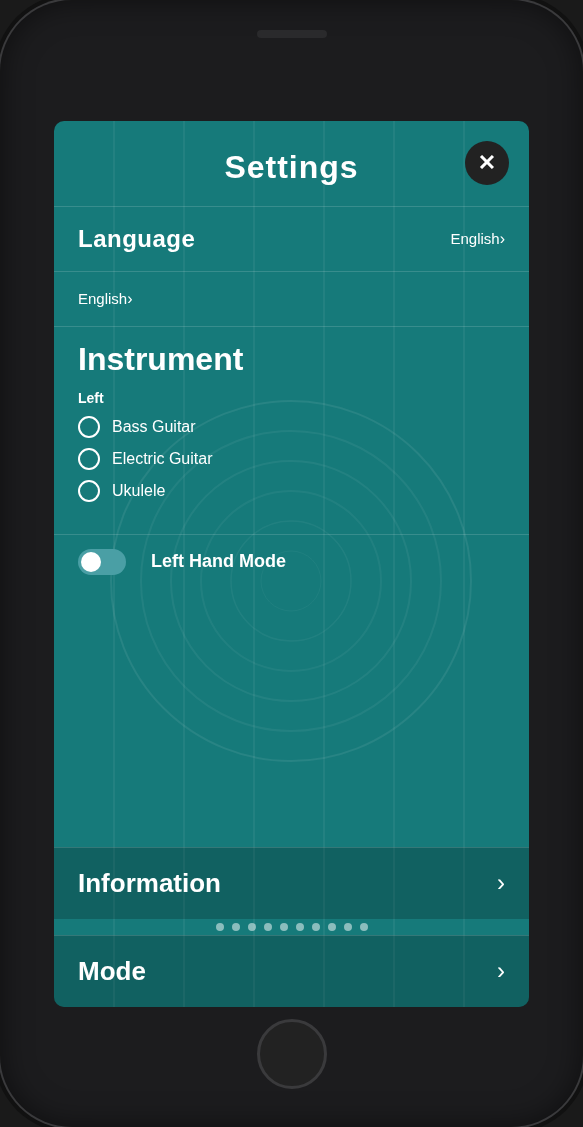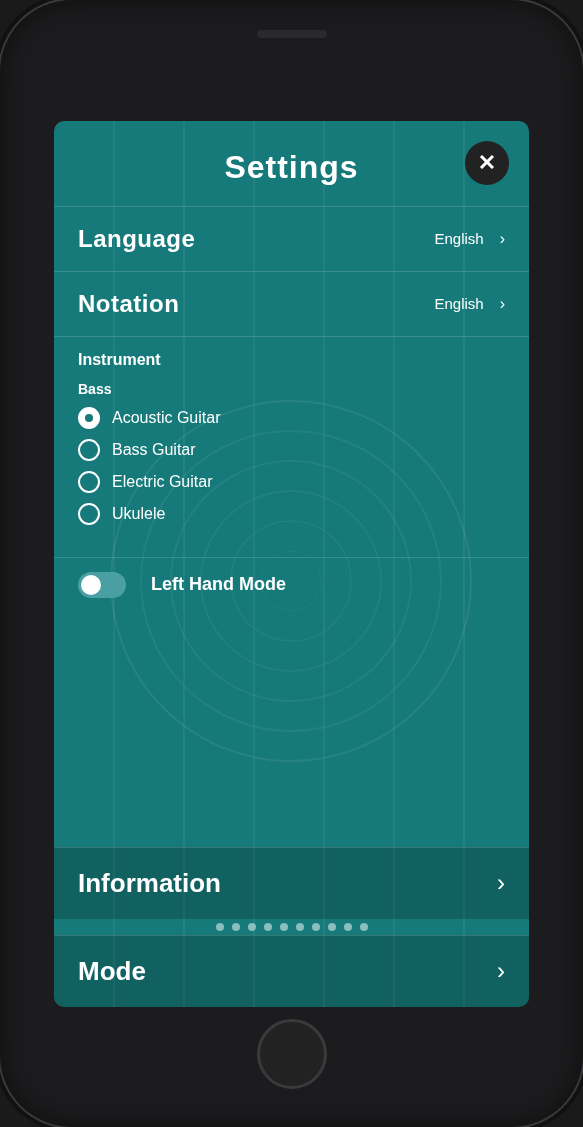--- a/index.html
+++ b/index.html
@@ -149,38 +149,38 @@
     .menu-label {
       font-size: 24px;
       font-weight: 800;
       color: #ffffff;
       letter-spacing: 0.5px;
     }
 
     .menu-value {
       display: flex;
       align-items: center;
-      gap: 16px;
+      gap: 0;
       color: #ffffff;
       font-size: 15px;
     }
 
     .chevron {
       color: #ffffff;
       font-size: 16px;
     }
 
     
     .instrument-section {
       border-top: 1px solid rgba(255,255,255,0.15);
       padding: 14px 24px;
     }
 
     .instrument-title {
-      font-size: 16px;
+      font-size: 32px;
       font-weight: 800;
       color: #ffffff;
       margin-bottom: 12px;
     }
 
     .type-label {
       font-size: 14px;
       font-weight: 700;
       color: #ffffff;
       margin-bottom: 10px;
@@ -366,36 +366,31 @@
 
         <div class="menu-row">
           <span class="menu-label">Language</span>
           <div class="menu-value">
             <span>English</span>
             <span class="chevron">›</span>
           </div>
         </div>
 
         <div class="menu-row">
-          <span class="menu-label">Notation</span>
           <div class="menu-value">
             <span>English</span>
             <span class="chevron">›</span>
           </div>
         </div>
 
         <div class="instrument-section">
           <div class="instrument-title">Instrument</div>
-          <div class="type-label">Bass</div>
+          <div class="type-label">Left</div>
           <div class="radio-group">
 
-            <div class="radio-item">
-              <div class="radio-circle selected"></div>
-              <span class="radio-label">Acoustic Guitar</span>
-            </div>
 
             <div class="radio-item">
               <div class="radio-circle"></div>
               <span class="radio-label">Bass Guitar</span>
             </div>
 
             <div class="radio-item">
               <div class="radio-circle"></div>
               <span class="radio-label">Electric Guitar</span>
             </div>

